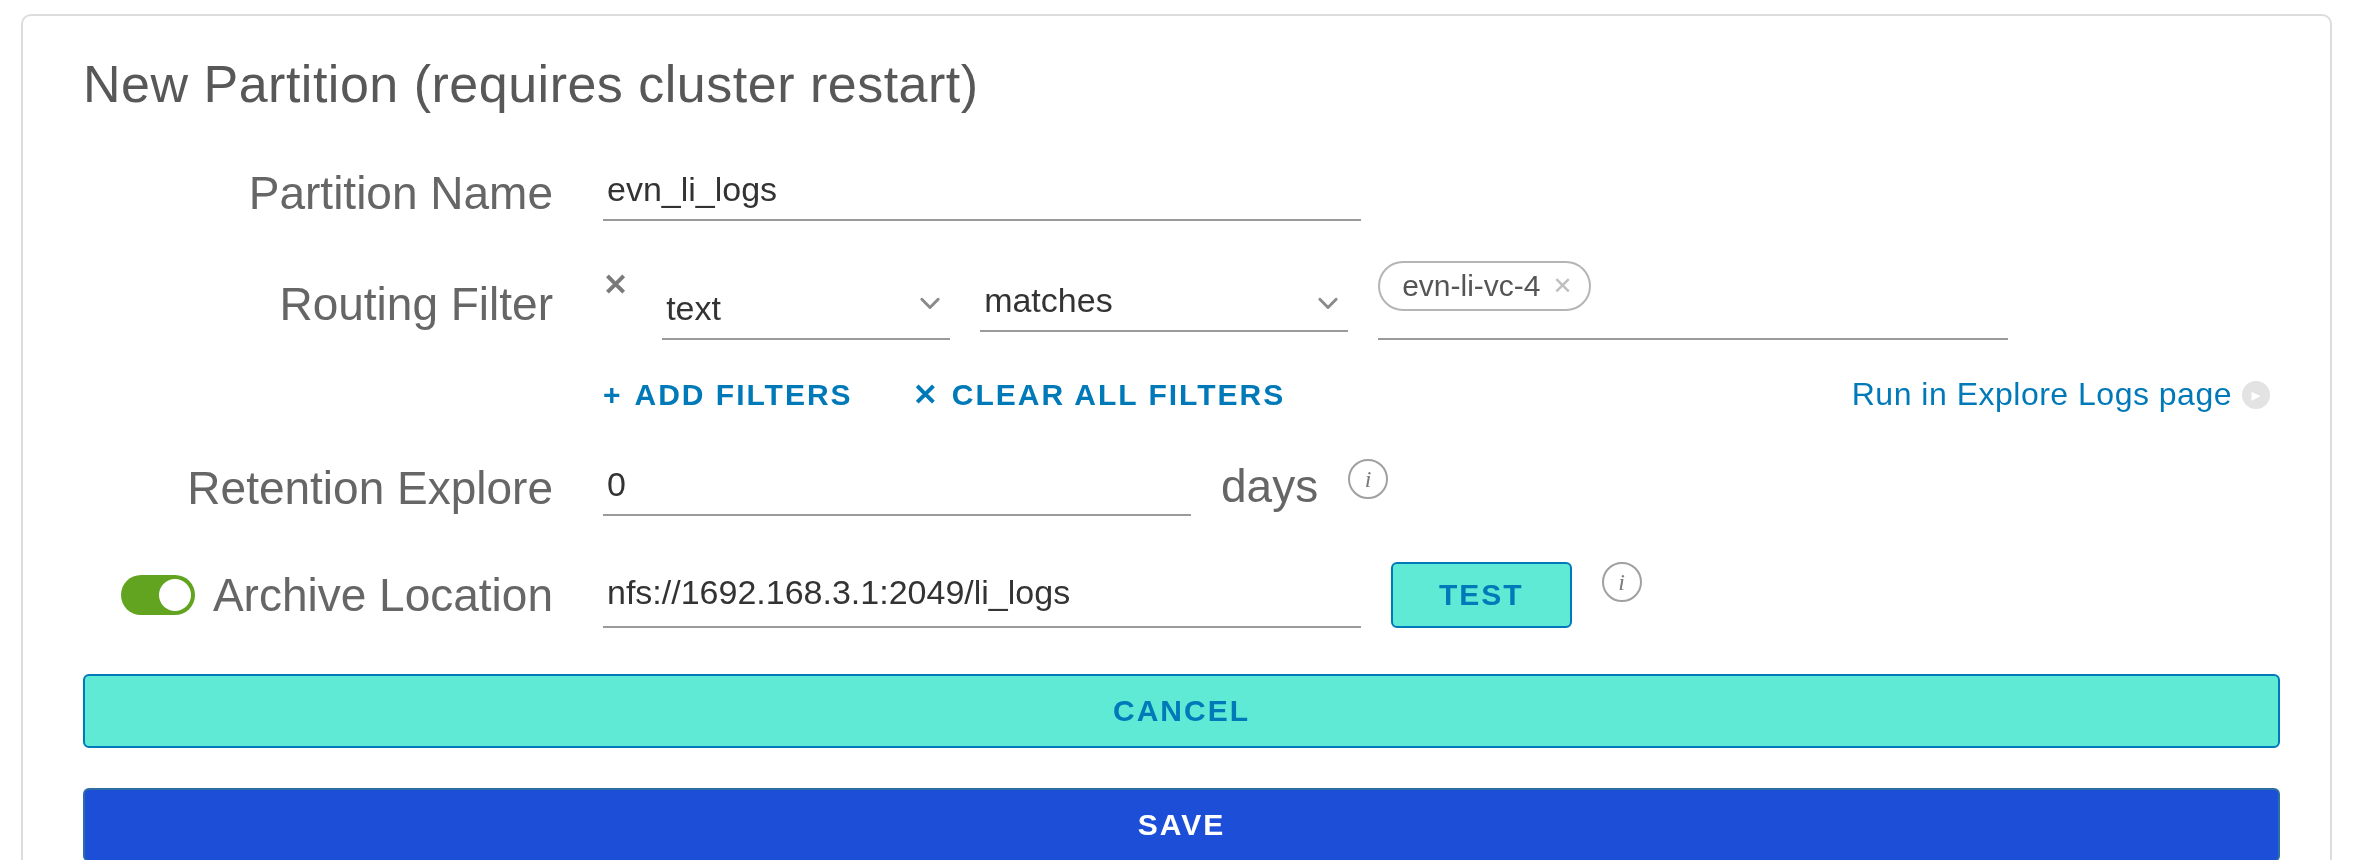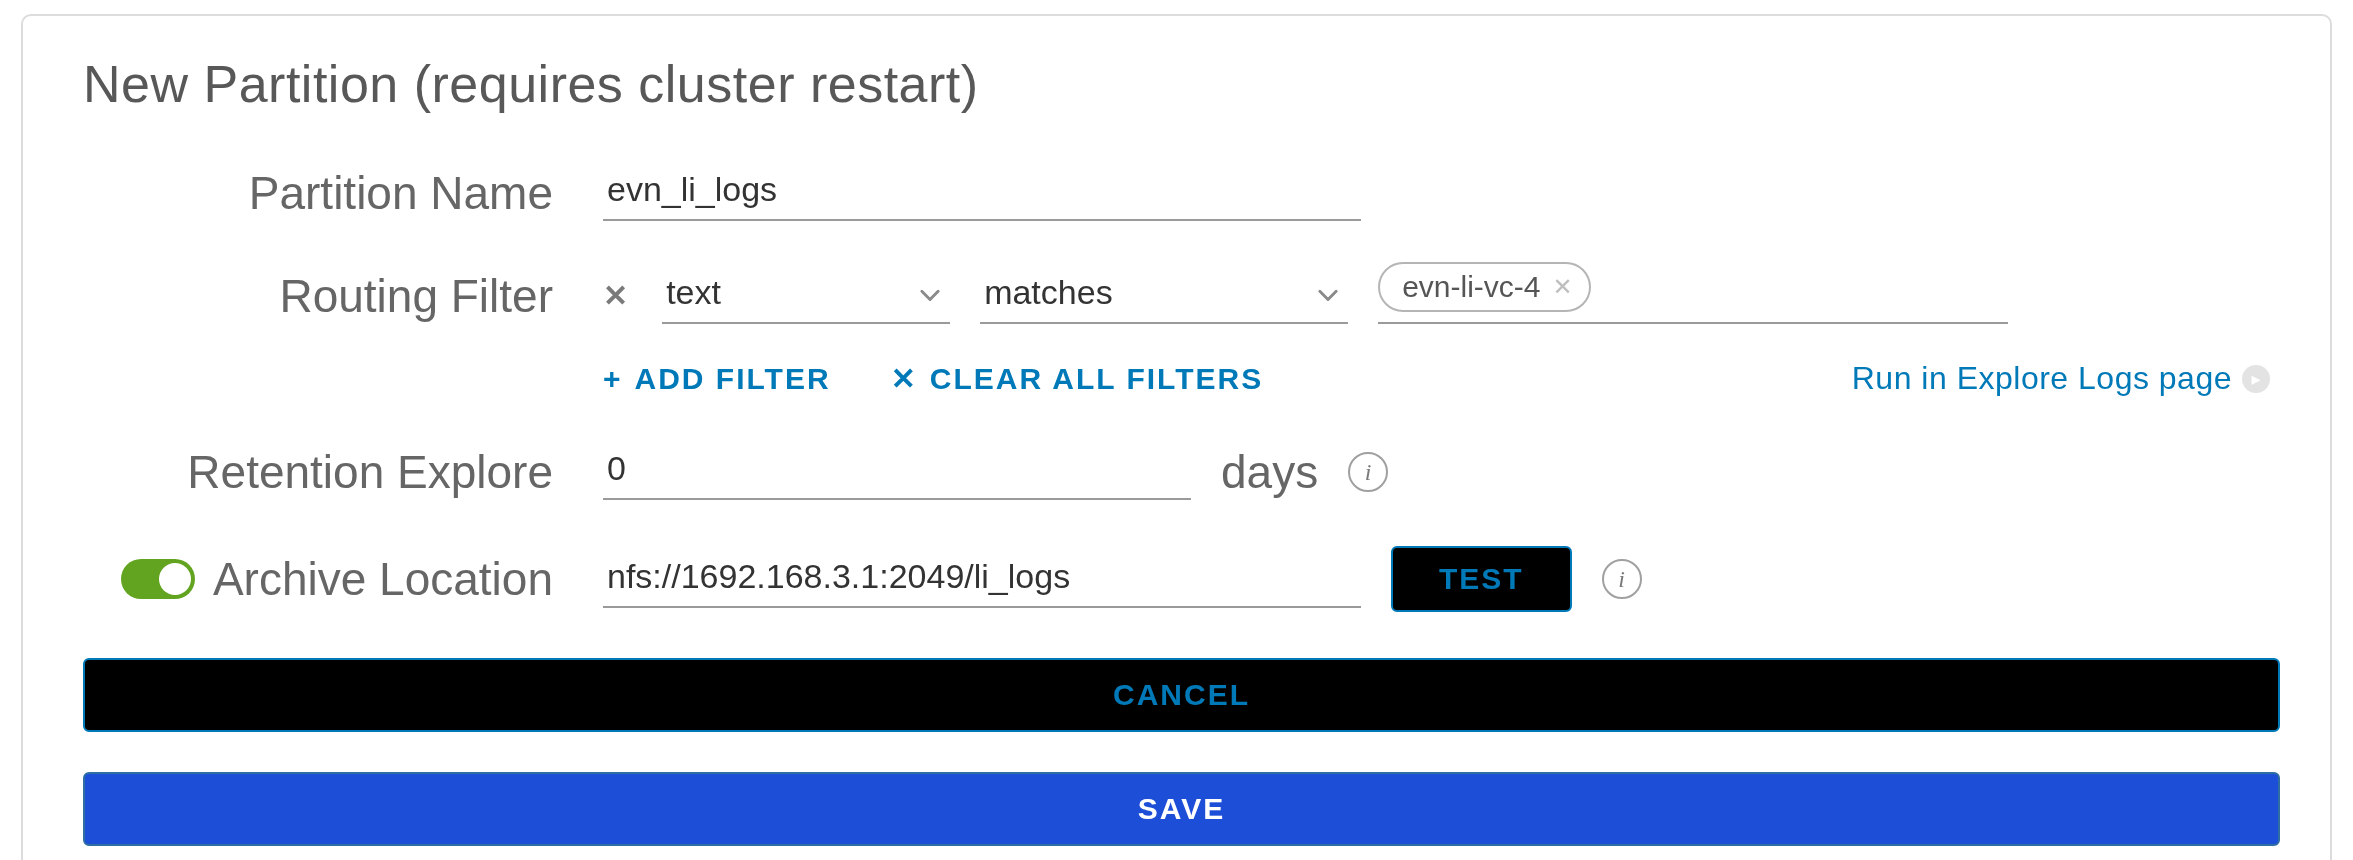--- a/index.html
+++ b/index.html
@@ -44,37 +44,36 @@
     font-size:46px;
     color:#666;
     display:flex;
     align-items:center;
     justify-content:flex-end;
     gap:18px;
   }
   .field-col{
     flex:1;
     display:flex;
-    align-items:center;
     gap:30px;
     position:relative;
   }
   .underline-input{
     font-size:34px;
     color:#333;
     border:none;
     border-bottom:2px solid var(--line);
     background:transparent;
     padding:6px 4px 10px 4px;
     outline:none;
     font-family:inherit;
   }
   .underline-input::placeholder{color:#bbb;}
   .w-name{width:750px;}
-  .w-select{width:280px;}
+  .w-select{width:280px;margin-top:16px;}
   .w-select2{width:360px;}
   .w-tags{width:630px;}
   .w-ret{width:580px;}
   .w-arch{width:750px;}
 
   .select-wrap{
     position:relative;
     display:inline-flex;
     align-items:center;
   }
@@ -169,21 +168,21 @@
     background:#fff;border-radius:50%;
   }
 
   .btn{
     font-size:30px;font-weight:600;letter-spacing:2px;
     padding:18px 40px;border-radius:6px;cursor:pointer;
     display:inline-flex;align-items:center;justify-content:center;
     user-select:none;
   }
   .btn-outline{
-    border:2px solid var(--blue);color:var(--blue);background:#000000;
+    border:2px solid var(--blue);color:var(--blue);background:#5eead4;
   }
   .btn-solid{
     border:2px solid #2e6ea3;background:#1d4ed8;color:#fff;
   }
 
   .footer-actions{
     display:flex;justify-content:flex-end;gap:40px;margin-top:30px;padding-right:10px;flex-direction:column;
   }
 
   svg.chev{width:28px;height:28px;}
@@ -226,21 +225,21 @@
           <span>evn-li-vc-4</span>
           <span class="tag-x">✕</span>
         </span>
       </span>
     </div>
   </div>
 
   <div class="filter-actions">
     <span class="link-btn">
       <span class="glyph">+</span>
-      <span>ADD FILTER</span>
+      <span>ADD FILTERS</span>
     </span>
     <span class="link-btn">
       <span class="glyph">✕</span>
       <span>CLEAR ALL FILTERS</span>
     </span>
     <span class="run-link-wrap">
       <span class="run-link">Run in Explore Logs page</span>
       <span class="run-arrow-icon">▸</span>
     </span>
   </div>

